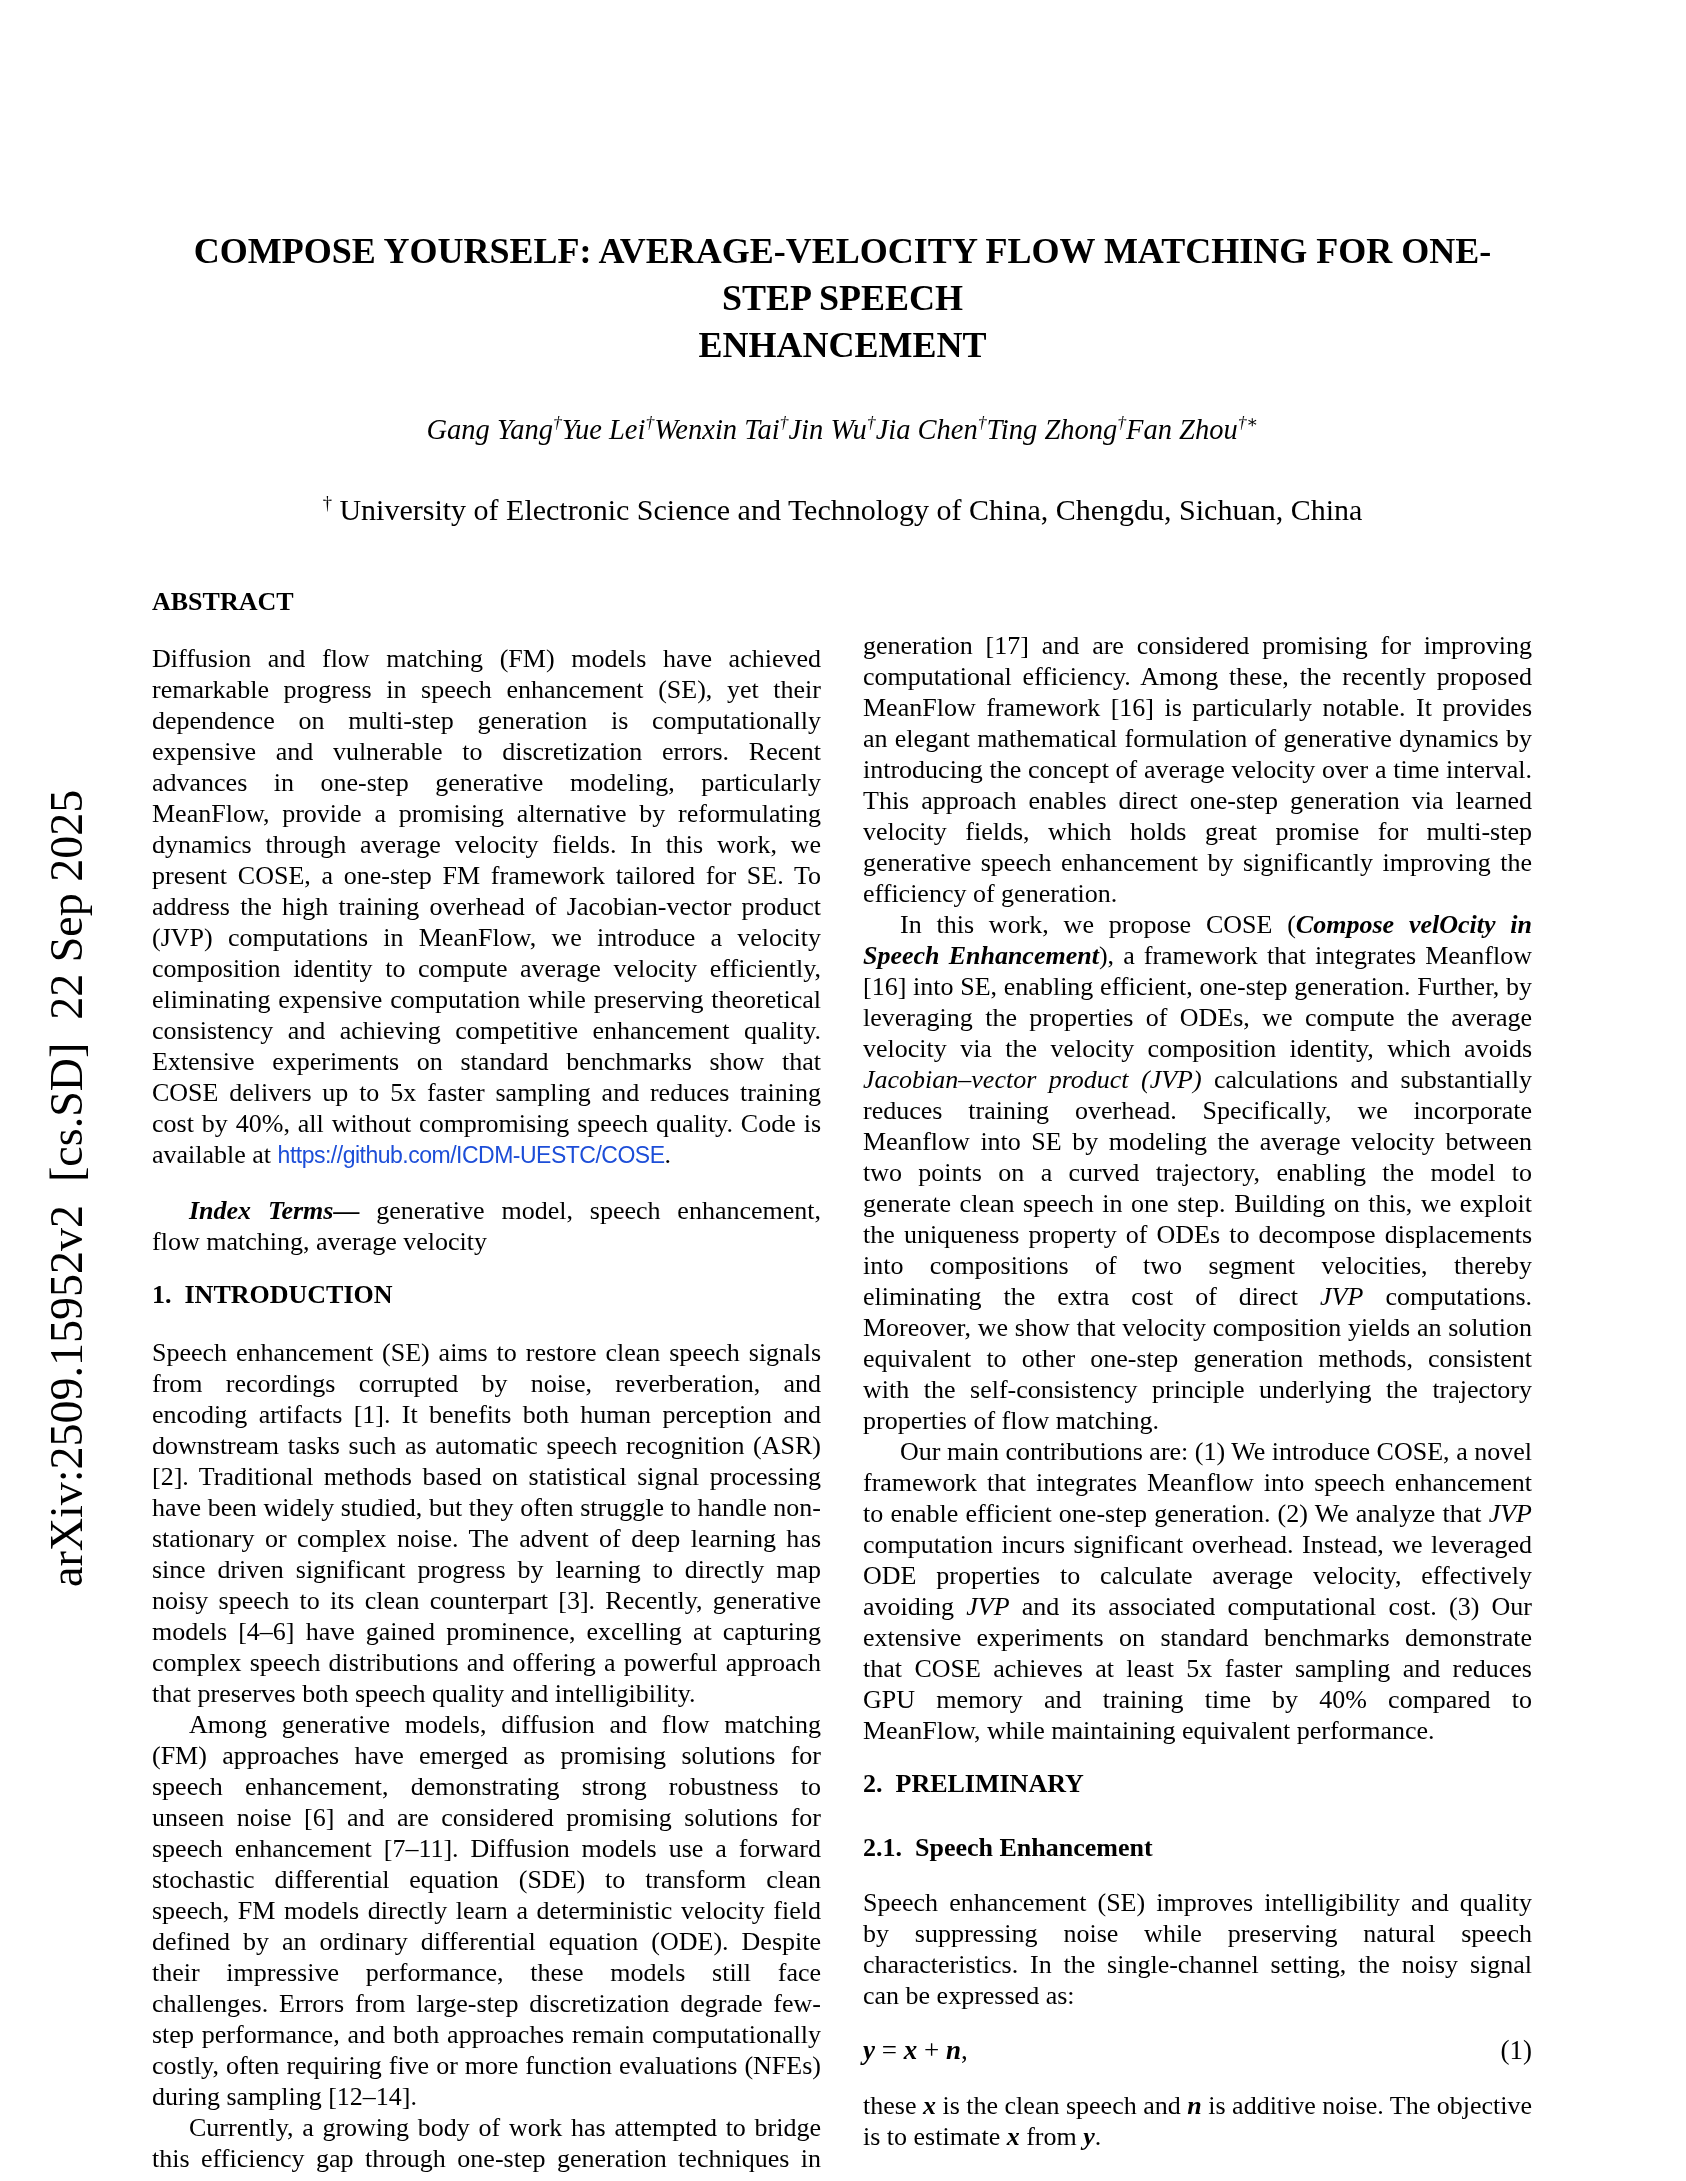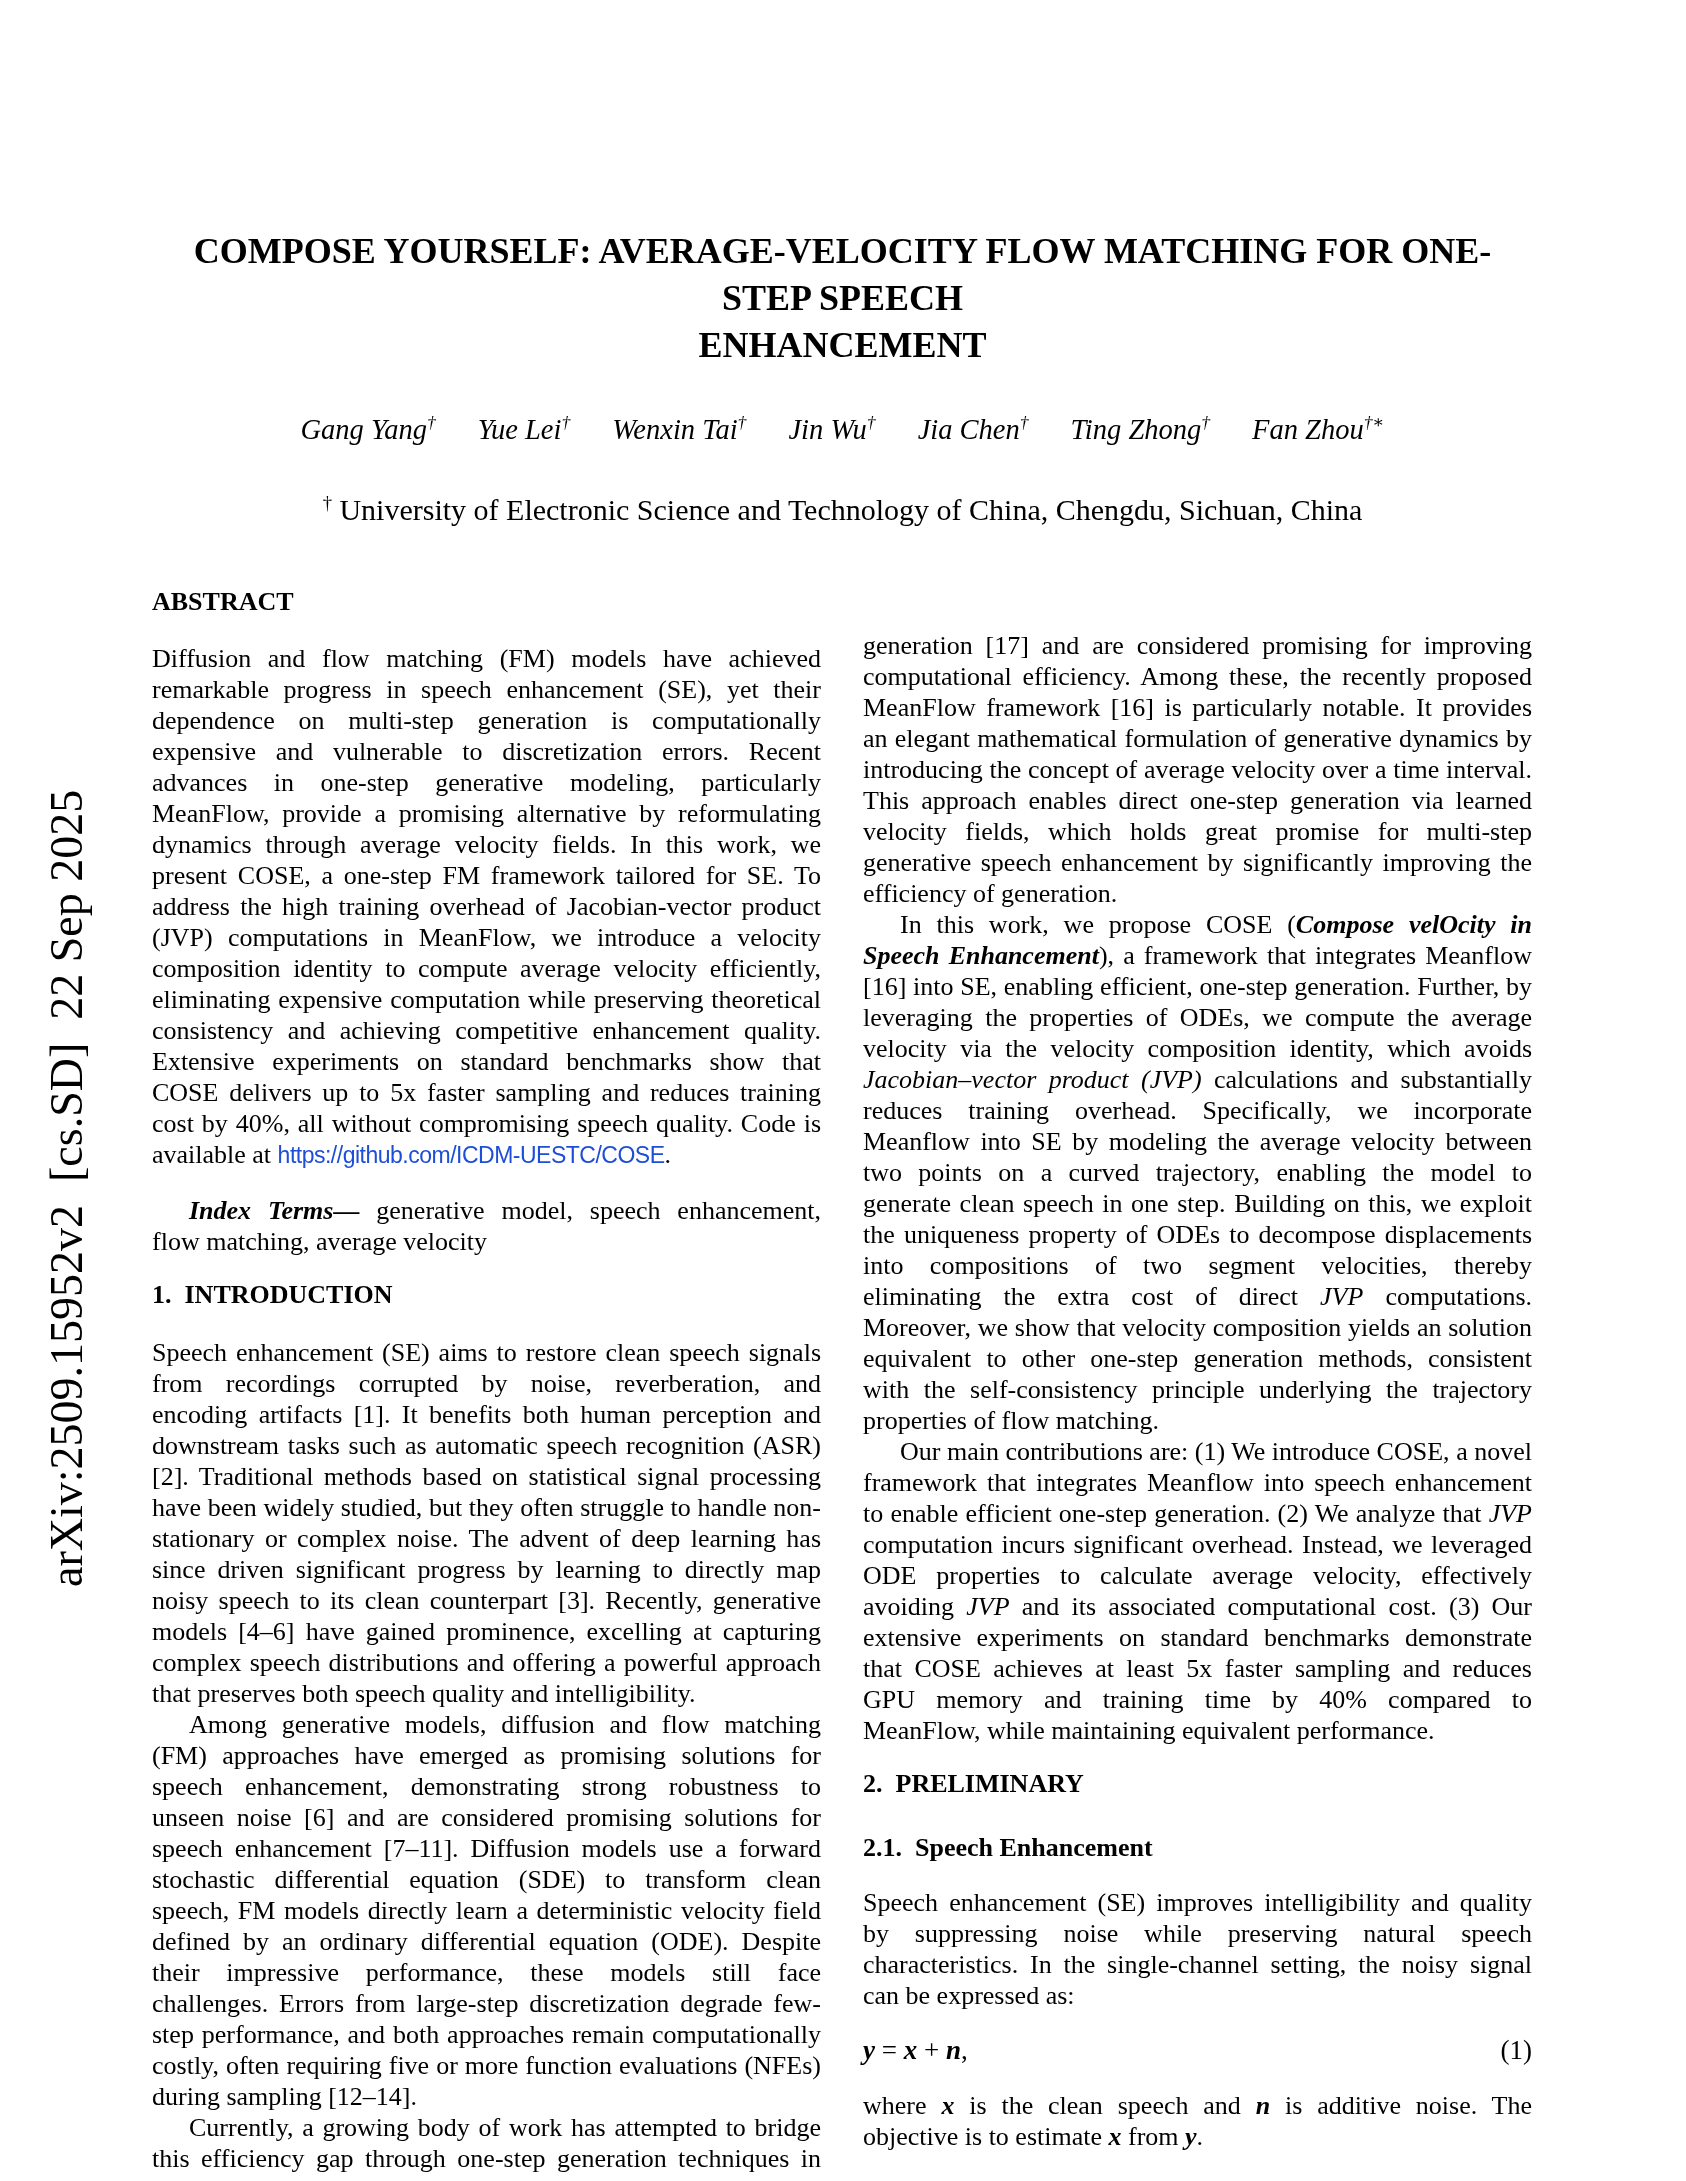--- a/index.html
+++ b/index.html
@@ -41,21 +41,20 @@
     font-size: 36px;
     font-weight: bold;
     line-height: 1.3;
   }
   .title-line { display: block; }
 
   .authors {
     margin-top: 44px;
     display: flex;
     justify-content: center;
-    gap: 42px;
     font-style: italic;
     font-size: 28.5px;
     white-space: nowrap;
   }
   .authors sup { font-size: 0.62em; }
 
   .affiliation {
     margin-top: 46px;
     font-size: 30px;
     text-align: center;
@@ -181,21 +180,21 @@
 
         <h3 class="sub-heading">2.1.&nbsp;&nbsp;Speech Enhancement</h3>
 
         <p class="para">Speech enhancement (SE) improves intelligibility and quality by suppressing noise while preserving natural speech characteristics. In the single-channel setting, the noisy signal can be expressed as:</p>
 
         <div class="equation">
           <span class="eq-body"><span class="mvar">y</span><span> = </span><span class="mvar">x</span><span> + </span><span class="mvar">n</span><span>,</span></span>
           <span class="eq-number">(1)</span>
         </div>
 
-        <p class="para"><span>where </span><span class="mvar">x</span><span> is the clean speech and </span><span class="mvar">n</span><span> is additive noise. The objective is to estimate </span><span class="mvar">x</span><span> from </span><span class="mvar">y</span><span>.</span></p>
+        <p class="para"><span>these </span><span class="mvar">x</span><span> is the clean speech and </span><span class="mvar">n</span><span> is additive noise. The objective is to estimate </span><span class="mvar">x</span><span> from </span><span class="mvar">y</span><span>.</span></p>
 
         <h3 class="sub-heading">2.2.&nbsp;&nbsp;Flow Matching for Speech Enhancement</h3>
 
       </div>
     </div>
   </div>
 </div>
 
 
 </body></html>

